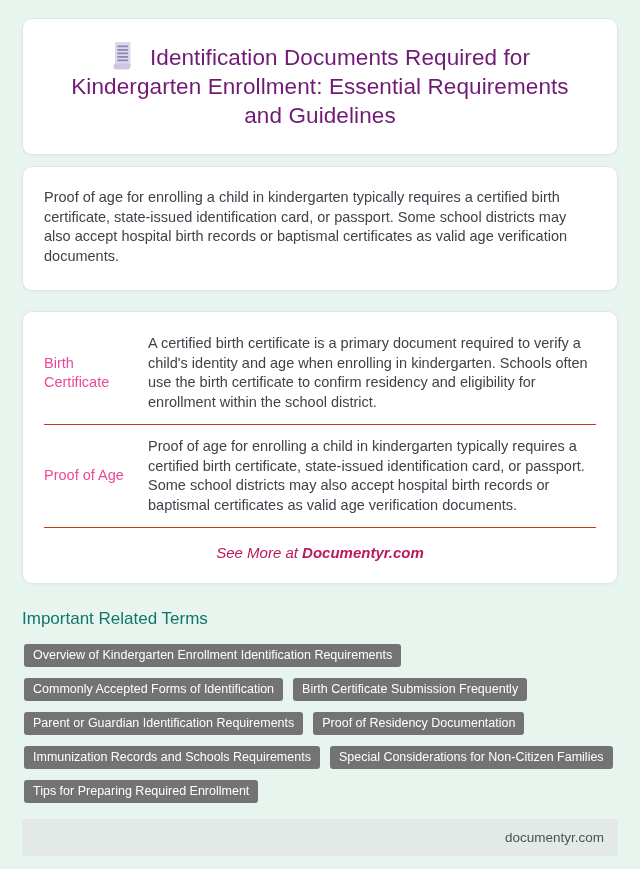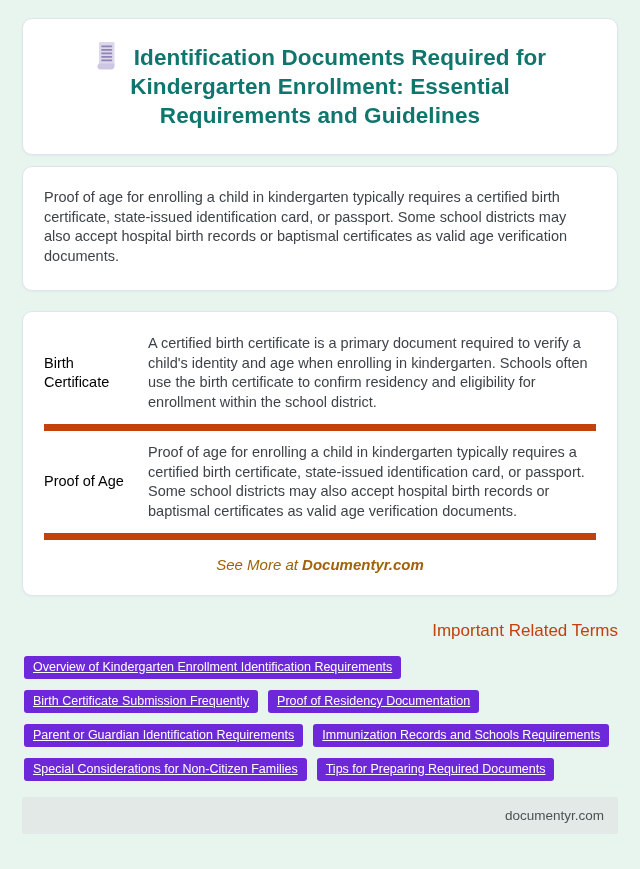--- a/index.html
+++ b/index.html
@@ -21,22 +21,22 @@
 
   
   .title-card {
     padding: 22px 34px 24px;
     margin-bottom: 11px;
     text-align: center;
   }
   .title-card h1 {
     font-size: 22.5px;
     line-height: 29px;
-    font-weight: 700;
-    color: #0f766e;
+    font-weight: 400;
+    color: #701a75;
     letter-spacing: 0.1px;
   }
   .receipt-icon {
     display: inline-block;
     width: 25px; height: 29px;
     margin-right: 15px;
     vertical-align: -5px;
   }
 
   
@@ -48,66 +48,65 @@
     font-size: 14.5px;
     line-height: 19.5px;
     color: #3d4349;
   }
 
   
   .table-card { padding: 10px 21px 16px; }
   .def-table { width: 100%; border-collapse: collapse; }
   .def-table td {
     vertical-align: middle;
-    border-bottom: 7px solid #c2410c;
+    border-bottom: 1px solid #c2410c;
     padding: 12px 0;
     font-size: 14.5px;
     line-height: 19.5px;
   }
   .def-table td.term {
     width: 92px;
     padding-right: 10px;
-    color: #000000;
+    color: #ec4899;
   }
   .def-table td.def { padding-left: 12px; }
 
   .see-more {
     text-align: center;
     font-size: 15px;
     font-style: italic;
-    color: #a16207;
+    color: #be185d;
     margin: 16px 0 6px;
   }
   .see-more strong { font-weight: 700; }
 
   
   .related-heading {
-    text-align: right;
+    text-align: left;
     font-size: 17px;
     font-weight: 500;
-    color: #c2410c;
+    color: #0f766e;
     margin: 25px 0 15px;
   }
   .tags {
     display: flex;
     flex-wrap: wrap;
     gap: 11px 10px;
     padding: 0 2px;
   }
   .tag {
     display: inline-block;
-    background: #6d28d9;
+    background: #737373;
     color: #ffffff;
     font-size: 12.5px;
     line-height: 14px;
     padding: 4px 9px 5px;
     border-radius: 3px;
     cursor: pointer;
     white-space: nowrap;
-    text-decoration: underline;
   }
 
   
   .footer-bar {
     margin-top: 16px;
     background: #e3e9e7;
     border-radius: 2px;
     padding: 9px 14px 10px;
     text-align: right;
   }
@@ -153,25 +152,26 @@
         </tr>
       </tbody>
     </table>
     <p class="see-more"><span>See More at</span>&nbsp;<strong>Documentyr.com</strong></p>
   </section>
 
   <h2 class="related-heading">Important Related Terms</h2>
 
   <div class="tags">
     <span class="tag">Overview of Kindergarten Enrollment Identification Requirements</span>
+    <span class="tag">Commonly Accepted Forms of Identification</span>
     <span class="tag">Birth Certificate Submission Frequently</span>
+    <span class="tag">Parent or Guardian Identification Requirements</span>
     <span class="tag">Proof of Residency Documentation</span>
-    <span class="tag">Parent or Guardian Identification Requirements</span>
     <span class="tag">Immunization Records and Schools Requirements</span>
     <span class="tag">Special Considerations for Non-Citizen Families</span>
-    <span class="tag">Tips for Preparing Required Documents</span>
+    <span class="tag">Tips for Preparing Required Enrollment</span>
   </div>
 
   <footer class="footer-bar">
     <span>documentyr.com</span>
   </footer>
 
 </div>
 
 </body></html>

